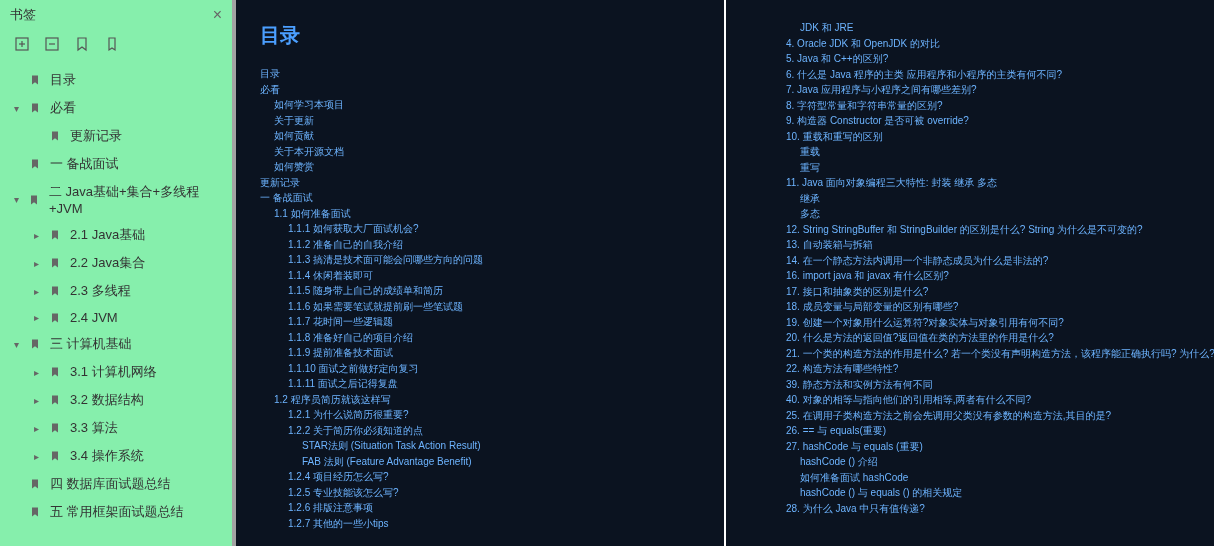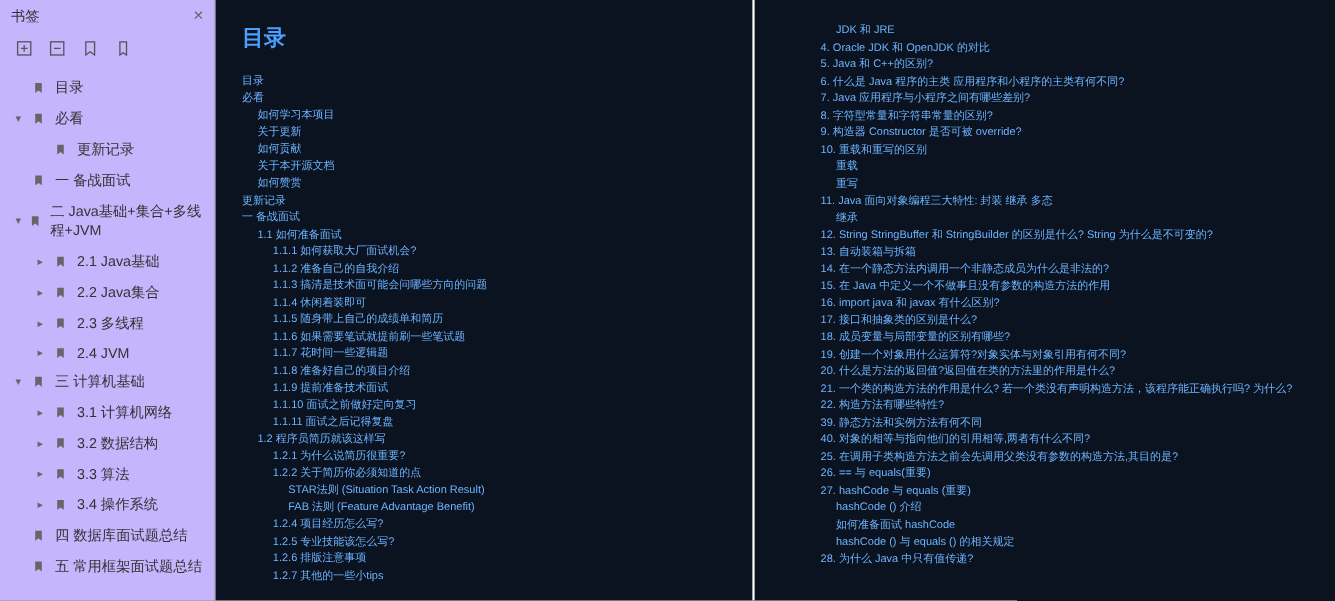--- a/index.html
+++ b/index.html
@@ -1,17 +1,17 @@
 <!DOCTYPE html>
 <html><head>
 <meta charset="utf-8">
 <style>
 *{margin:0;padding:0;box-sizing:border-box;font-family:"Microsoft YaHei",Arial,sans-serif}
 body{display:flex;height:546px;width:1214px;overflow:hidden;background:#fff}
-.sidebar{width:196px;height:100%;background:#c4b5fd;border-right:1px solid #a3a3a3;display:flex;flex-direction:column}
+.sidebar{width:236px;height:100%;background:#86efac;border-right:4px solid #a3a3a3;display:flex;flex-direction:column}
 .sb-header{display:flex;align-items:center;justify-content:space-between;padding:6px 10px;font-size:13px;color:#333}
 .sb-close{font-size:16px;color:#666;cursor:pointer}
 .sb-toolbar{display:flex;gap:14px;padding:6px 14px 10px;align-items:center}
 .tb-ic{width:16px;height:16px;display:flex;align-items:center;justify-content:center;color:#555}
 .tb-ic svg{width:16px;height:16px}
 .sb-tree{flex:1;overflow:auto;font-size:13px;color:#333;padding:4px 0}
 .tree-row{display:flex;align-items:center;padding:5px 8px 5px 12px;cursor:pointer;gap:4px}
 .tree-row.l1{padding-left:14px}
 .tree-row.l2{padding-left:34px}
 .chev{width:10px;color:#666;font-size:10px}
@@ -254,24 +254,24 @@
         <div class="i2">5. Java 和 C++的区别?</div>
         <div class="i2">6. 什么是 Java 程序的主类 应用程序和小程序的主类有何不同?</div>
         <div class="i2">7. Java 应用程序与小程序之间有哪些差别?</div>
         <div class="i2">8. 字符型常量和字符串常量的区别?</div>
         <div class="i2">9. 构造器 Constructor 是否可被 override?</div>
         <div class="i2">10. 重载和重写的区别</div>
         <div class="i3">重载</div>
         <div class="i3">重写</div>
         <div class="i2">11. Java 面向对象编程三大特性: 封装 继承 多态</div>
         <div class="i3">继承</div>
+        <div class="i3">多态</div>
         <div class="i2">12. String StringBuffer 和 StringBuilder 的区别是什么? String 为什么是不可变的?</div>
         <div class="i2">13. 自动装箱与拆箱</div>
         <div class="i2">14. 在一个静态方法内调用一个非静态成员为什么是非法的?</div>
-        <div class="i2">15. 在 Java 中定义一个不做事且没有参数的构造方法的作用</div>
         <div class="i2">16. import java 和 javax 有什么区别?</div>
         <div class="i2">17. 接口和抽象类的区别是什么?</div>
         <div class="i2">18. 成员变量与局部变量的区别有哪些?</div>
         <div class="i2">19. 创建一个对象用什么运算符?对象实体与对象引用有何不同?</div>
         <div class="i2">20. 什么是方法的返回值?返回值在类的方法里的作用是什么?</div>
         <div class="i2">21. 一个类的构造方法的作用是什么? 若一个类没有声明构造方法，该程序能正确执行吗? 为什么?</div>
         <div class="i2">22. 构造方法有哪些特性?</div>
         <div class="i2">39. 静态方法和实例方法有何不同</div>
         <div class="i2">40. 对象的相等与指向他们的引用相等,两者有什么不同?</div>
         <div class="i2">25. 在调用子类构造方法之前会先调用父类没有参数的构造方法,其目的是?</div>

